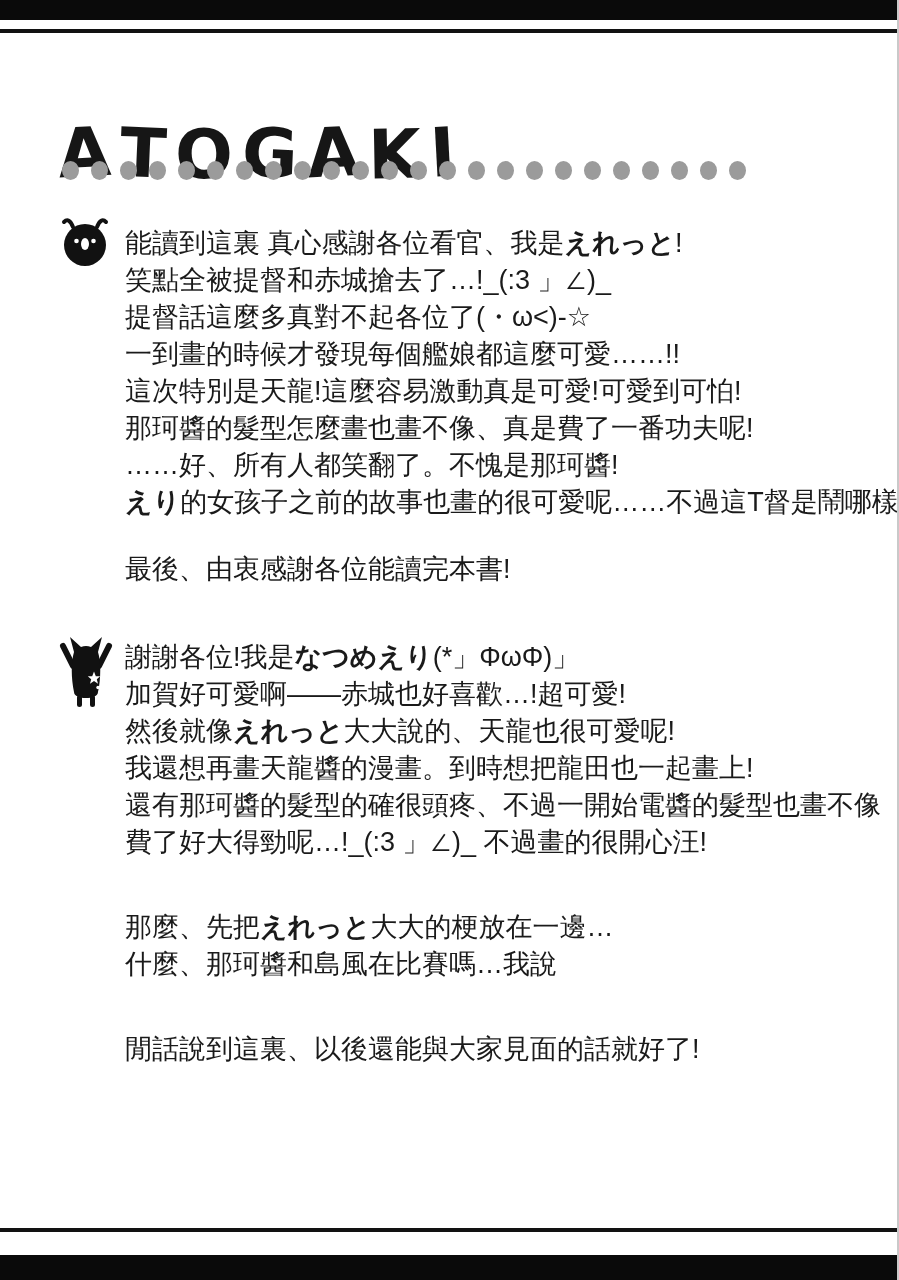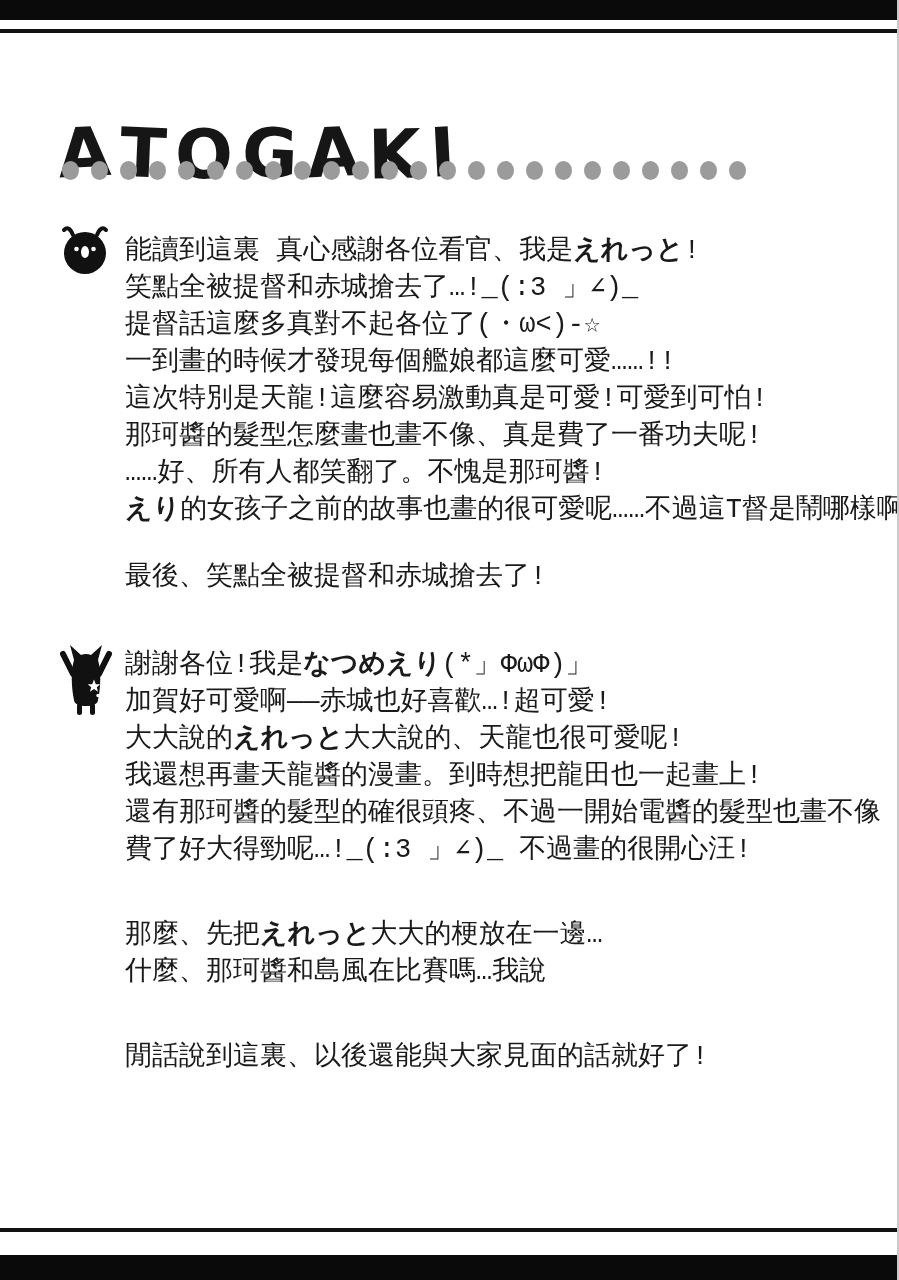--- a/index.html
+++ b/index.html
@@ -27,21 +27,21 @@
   .title span{display:inline-block;}
   .title span:nth-child(odd){transform:rotate(-3deg);}
   .title span:nth-child(even){transform:rotate(2.5deg) translateY(1px);}
   .title span:nth-child(3n){transform:rotate(-1deg) translateY(2px);}
 
   
   .dots{position:absolute;left:62px;top:161px;display:flex;gap:12px;}
   .dot{width:17px;height:19px;border-radius:50%;background:#9b9b9b;}
 
   
-  .content{position:absolute;left:125px;top:233px;width:774px;font-family:Liberation Mono, monospace;}
+  .content{position:absolute;left:125px;top:225px;width:774px;}
   .section{position:relative;}
   .section + .section{margin-top:51px;}
   .block + .block{margin-top:30px;}
   .section[data-section="1"] .block + .block{margin-top:48px;}
   .line{
     white-space:pre;
     font-size:27px;line-height:37px;
     color:#1a1a1a;letter-spacing:0px;
   }
   .line .b{font-weight:700;}
@@ -103,42 +103,42 @@
           <div class="line"><span>能讀到這裏 真心感謝各位看官、我是</span><span class="b">えれっと</span><span>!</span></div>
           <div class="line"><span>笑點全被提督和赤城搶去了…!_(:3 」∠)_</span></div>
           <div class="line"><span>提督話這麼多真對不起各位了(・ω&lt;)-☆</span></div>
           <div class="line"><span>一到畫的時候才發現每個艦娘都這麼可愛……!!</span></div>
           <div class="line"><span>這次特別是天龍!這麼容易激動真是可愛!可愛到可怕!</span></div>
           <div class="line"><span>那珂醬的髮型怎麼畫也畫不像、真是費了一番功夫呢!</span></div>
           <div class="line"><span>……好、所有人都笑翻了。不愧是那珂醬!</span></div>
           <div class="line"><span class="b">えり</span><span>的女孩子之前的故事也畫的很可愛呢……不過這T督是鬧哪樣啊!!（開心</span></div>
         </div>
         <div class="block">
-          <div class="line"><span>最後、笑點全被提督和赤城搶去了!</span></div>
+          <div class="line"><span>最後、由衷感謝各位能讀完本書!</span></div>
         </div>
       </div>
   </div>
 
   <div class="section" data-section="1">
     <span class="avatar cat">
       <svg width="56" height="74" viewBox="0 0 56 74" xmlns="http://www.w3.org/2000/svg">
         <path d="M15,32 L5,12" stroke="#111" stroke-width="6" stroke-linecap="round"></path>
         <path d="M41,32 L51,12" stroke="#111" stroke-width="6" stroke-linecap="round"></path>
         <path d="M16,58 C13,44 13,28 16,18 L12,3 L23,13 Q28,11 33,13 L44,3 L40,18 C43,28 43,44 40,58 C40,62 34,64 28,64 C22,64 16,62 16,58 Z" fill="#111"></path>
         <rect x="19" y="61" width="5" height="12" rx="2.5" fill="#111"></rect>
         <rect x="32" y="61" width="5" height="12" rx="2.5" fill="#111"></rect>
         <polygon points="36,37.5 37.8,42.2 42.2,42.3 38.8,45.2 40,49.8 36,47 32,49.8 33.2,45.2 29.8,42.3 34.2,42.2" fill="#fff"></polygon>
         <circle cx="40" cy="53.5" r="1.7" fill="#fff"></circle>
       </svg>
     </span>
     <div class="blocks">
         <div class="block">
           <div class="line"><span>謝謝各位!我是</span><span class="b">なつめえり</span><span>(*」ΦωΦ)」</span></div>
           <div class="line"><span>加賀好可愛啊——赤城也好喜歡…!超可愛!</span></div>
-          <div class="line"><span>大大說的</span><span class="b">えれっと</span><span>大大說的、天龍也很可愛呢!</span></div>
+          <div class="line"><span>然後就像</span><span class="b">えれっと</span><span>大大說的、天龍也很可愛呢!</span></div>
           <div class="line"><span>我還想再畫天龍醬的漫畫。到時想把龍田也一起畫上!</span></div>
           <div class="line"><span>還有那珂醬的髮型的確很頭疼、不過一開始電醬的髮型也畫不像</span></div>
           <div class="line"><span>費了好大得勁呢…!_(:3 」∠)_ 不過畫的很開心汪!</span></div>
         </div>
         <div class="block">
           <div class="line"><span>那麼、先把</span><span class="b">えれっと</span><span>大大的梗放在一邊…</span></div>
           <div class="line"><span>什麼、那珂醬和島風在比賽嗎…我說</span></div>
         </div>
         <div class="block">
           <div class="line"><span>閒話說到這裏、以後還能與大家見面的話就好了!</span></div>

